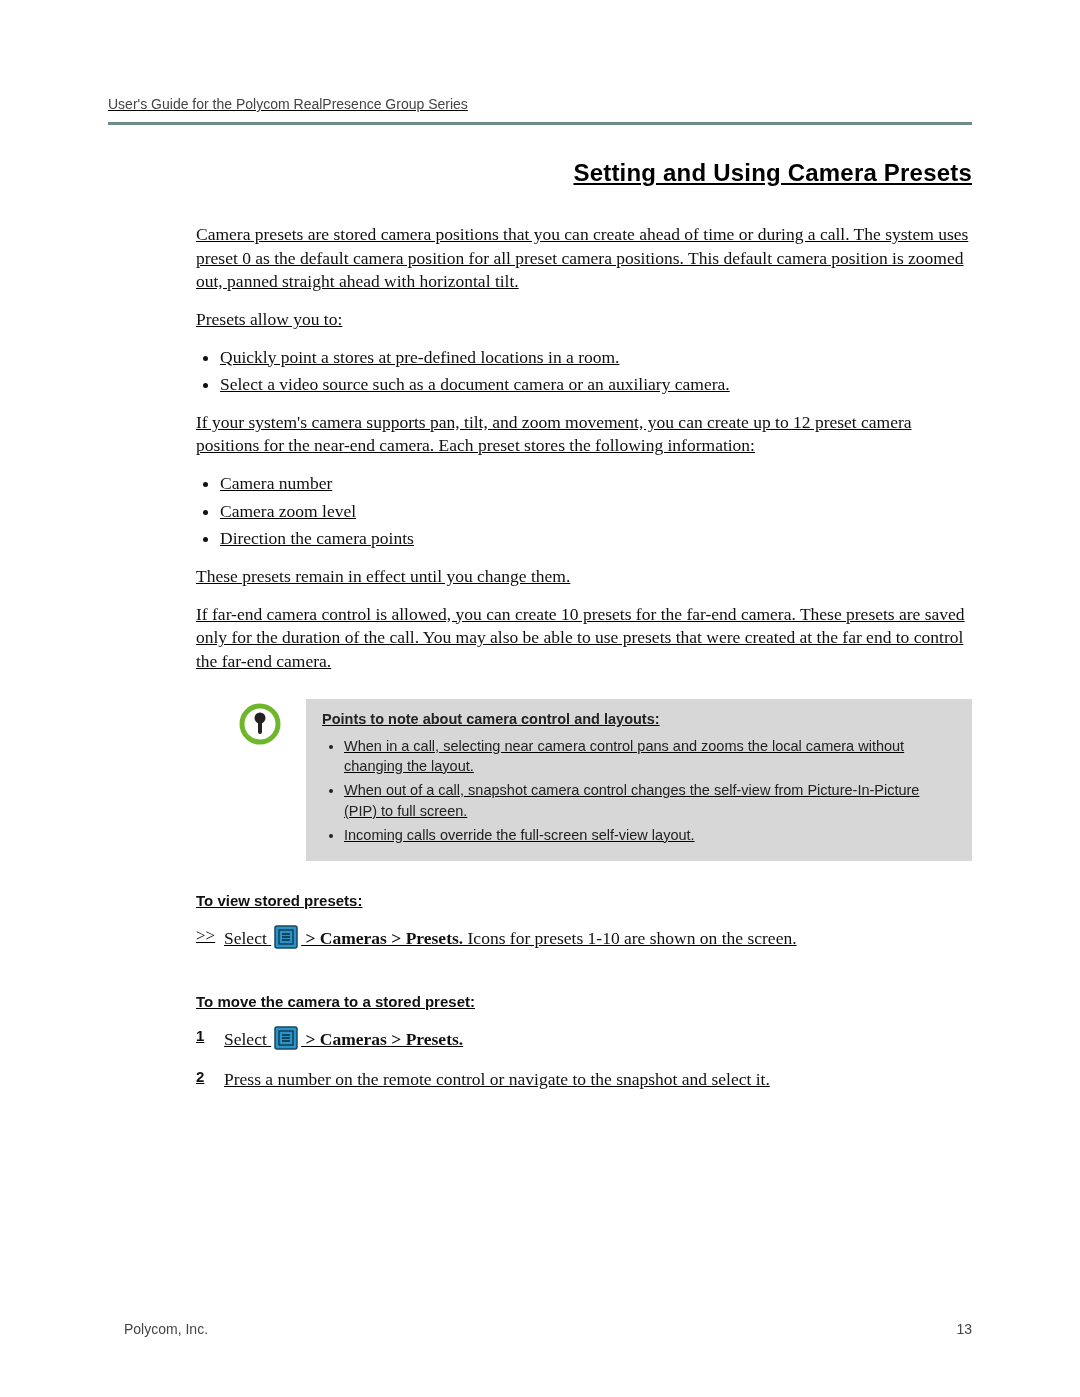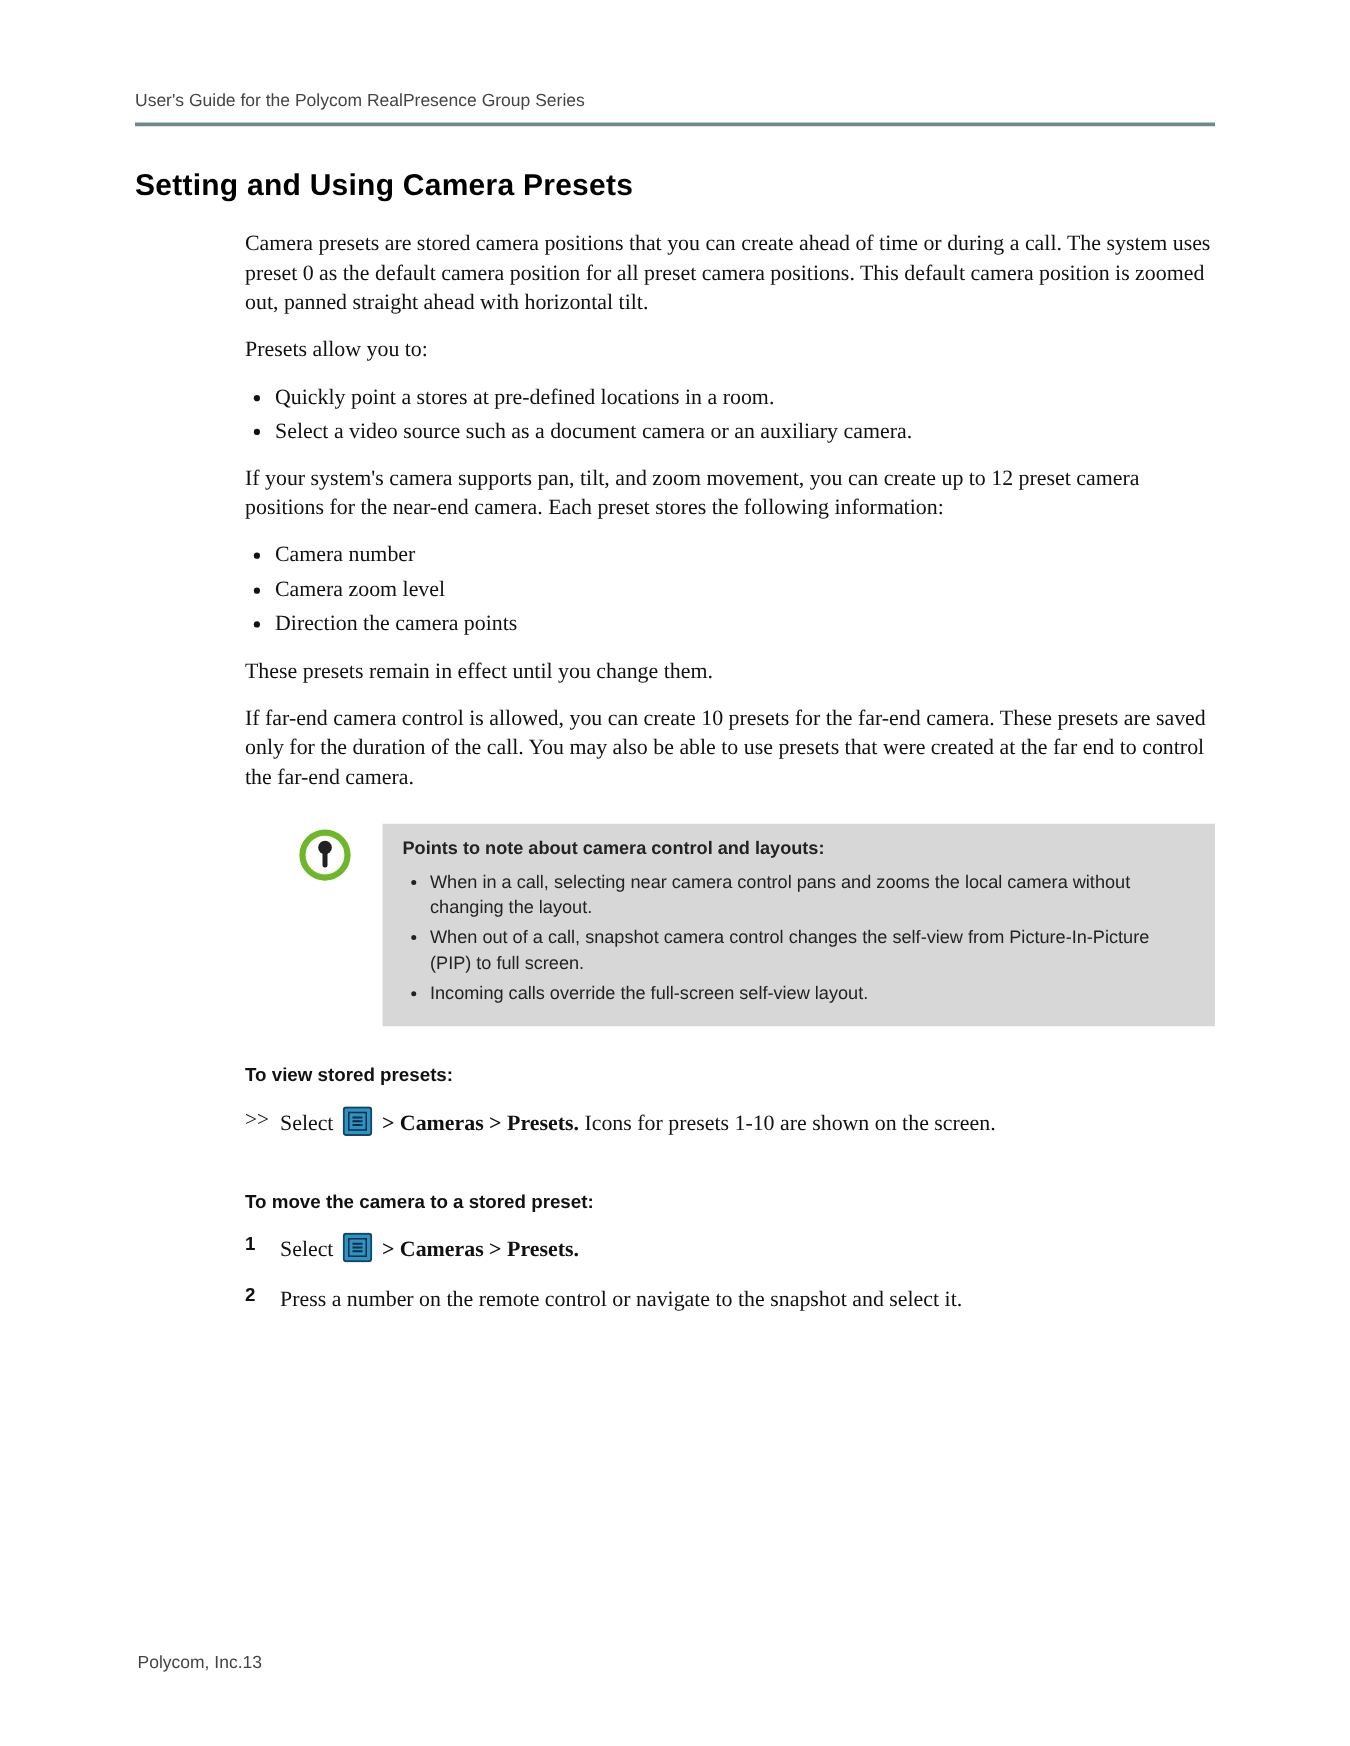--- a/index.html
+++ b/index.html
@@ -6,35 +6,37 @@
     margin: 0;
     padding: 0;
     background: #ffffff;
     font-family: "Segoe UI", "Helvetica Neue", Arial, sans-serif;
     color: #000;
   }
   .page {
     width: 1080px;
     height: 1397px;
     box-sizing: border-box;
-    padding: 72px 108px 60px 108px;
+    padding: 96px 108px 60px 108px;
     position: relative;
+    text-decoration: underline;
   }
   .running-header {
     font-size: 14px;
     color: #444;
     padding-bottom: 10px;
     border-bottom: 3px solid #6e8a8a;
     margin-bottom: 34px;
   }
   h2.section-title {
     font-size: 24px;
     font-weight: 700;
-    margin: 0 0 20px 0;
+    margin: 0 0 36px 0;
     letter-spacing: 0.2px;
+    text-align: right;
   }
   .body-col {
     margin-left: 88px;
     font-family: "Palatino Linotype", "Book Antiqua", Georgia, serif;
     font-size: 17.5px;
     line-height: 1.35;
     color: #111;
   }
   .body-col p { margin: 0 0 14px 0; }
   .tight-list {
@@ -107,25 +109,25 @@
     line-height: 1.4;
   }
   .menu-icon {
     display: inline-block;
     vertical-align: -5px;
     margin: 0 3px;
   }
   .bold-sans { font-weight: 700; }
   .footer {
     position: absolute;
-    left: 110px;
+    left: 124px;
     right: 108px;
     bottom: 60px;
     display: flex;
-    justify-content: flex-start;
+    justify-content: space-between;
     font-size: 14px;
     color: #444;
   }
 </style>
 </head>
 <body>
 
 <div class="page">
 
   <div class="running-header">User's Guide for the Polycom RealPresence Group Series</div>

